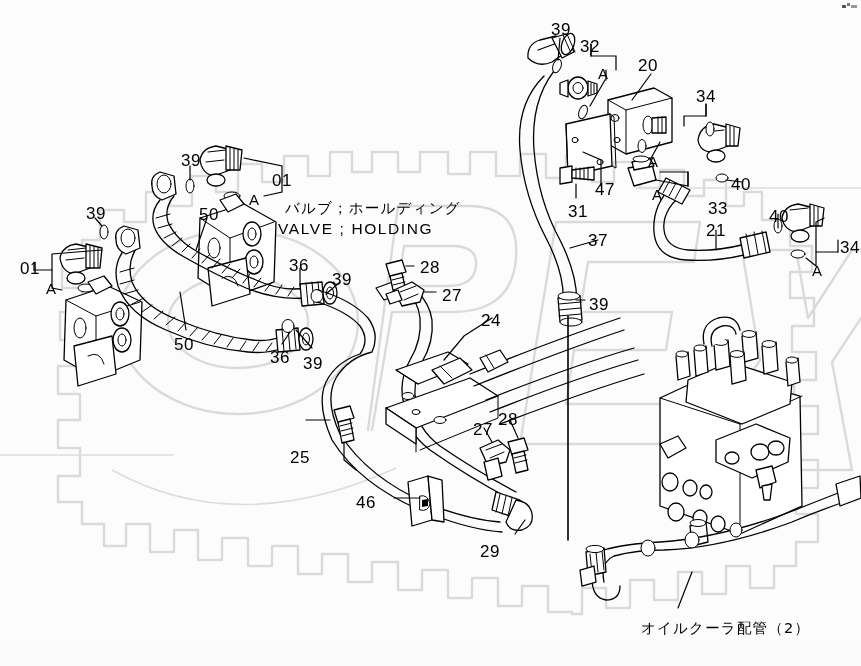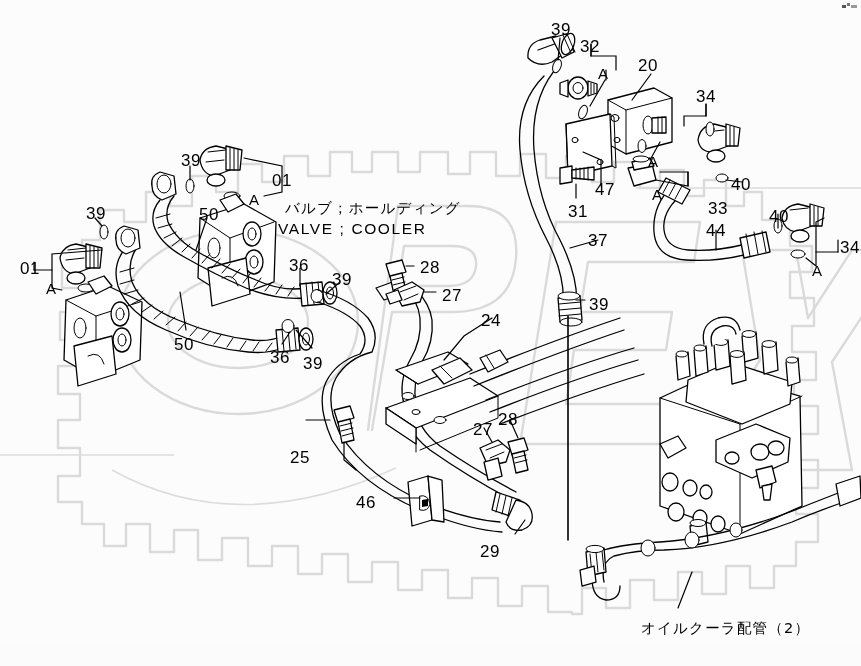--- a/index.html
+++ b/index.html
@@ -486,21 +486,21 @@
       <div class="lbl" style="left: 580px; top: 26px; margin-top: 12px;">32</div>
       <div class="lbl a" style="left: 598px; top: 66px;">A</div>
       <div class="lbl" style="left: 638px; top: 57px;">20</div>
       <div class="lbl" style="left: 696px; top: 88px;">34</div>
       <div class="lbl a" style="left: 648px; top: 154px;">A</div>
       <div class="lbl a" style="left: 652px; top: 187px;">A</div>
       <div class="lbl" style="left: 708px; top: 168px; margin-top: 32px;">33</div>
       <div class="lbl" style="left: 731px; top: 176px;">40</div>
       <div class="lbl" style="left: 595px; top: 181px;">47</div>
       <div class="lbl" style="left: 568px; top: 203px;">31</div>
-      <div class="lbl" style="left: 706px; top: 222px;">44</div>
+      <div class="lbl" style="left: 706px; top: 222px;">21</div>
       <div class="lbl" style="left: 769px; top: 208px;">40</div>
       <div class="lbl" style="left: 840px; top: 239px;">34</div>
       <div class="lbl a" style="left: 812px; top: 263px;">A</div>
       <div class="lbl" style="left: 588px; top: 232px;">37</div>
       <div class="lbl" style="left: 589px; top: 296px;">39</div>
       <div class="lbl" style="left: 181px; top: 152px;">39</div>
       <div class="lbl" style="left: 272px; top: 172px;">01</div>
       <div class="lbl a" style="left: 249px; top: 192px;">A</div>
       <div class="lbl" style="left: 86px; top: 205px;">39</div>
       <div class="lbl" style="left: 199px; top: 206px;">50</div>
@@ -517,21 +517,21 @@
       <div class="lbl" style="left: 290px; top: 416px; margin-top: 33px;">25</div>
       <div class="lbl" style="left: 473px; top: 421px;">27</div>
       <div class="lbl" style="left: 498px; top: 411px;">28</div>
       <div class="lbl" style="left: 356px; top: 494px;">46</div>
       <div class="lbl" style="left: 480px; top: 543px; text-align: center;">29</div>
     </div>
 
   <div id="caption-layer">
       <div class="cap" style="left: 278px; top: 198px;">
         <span class="jp">バルブ；ホールディング</span>
-        <span class="en">VALVE ; COOLER</span>
+        <span class="en">VALVE ; HOLDING</span>
       </div>
       <div class="cap" style="left: 634px; top: 618px;">
         <span class="jp">オイルクーラ配管（2）</span>
       </div>
     </div>
 
   <svg id="corner-mark" viewBox="0 0 16 7">
     <rect x="0" y="2" width="4" height="3" fill="#555"></rect>
     <rect x="5" y="0" width="3" height="3" fill="#777"></rect>
     <rect x="9" y="2" width="6" height="3" fill="#999"></rect>

